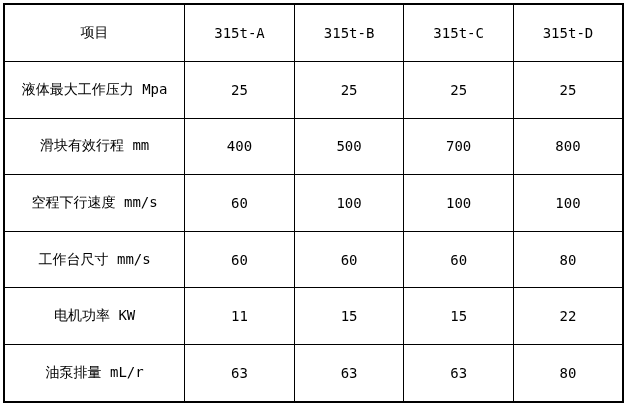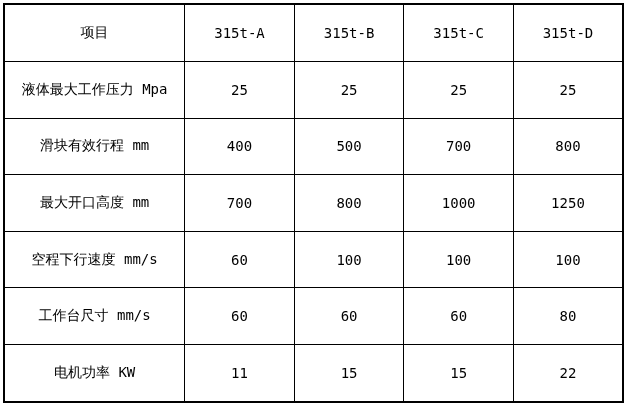--- a/index.html
+++ b/index.html
@@ -71,42 +71,42 @@
         <td>25</td>
       </tr>
       <tr>
         <td>滑块有效行程  mm</td>
         <td>400</td>
         <td>500</td>
         <td>700</td>
         <td>800</td>
       </tr>
       <tr>
-        <td>最大开口高度  mm</td>
-        <td>700</td>
-        <td>800</td>
-        <td>1000</td>
-        <td>1250</td>
-      </tr>
-      <tr>
         <td>空程下行速度  mm/s</td>
         <td>60</td>
         <td>100</td>
         <td>100</td>
         <td>100</td>
       </tr>
       <tr>
         <td>工作台尺寸  mm/s</td>
         <td>60</td>
         <td>60</td>
         <td>60</td>
         <td>80</td>
       </tr>
       <tr>
         <td>电机功率  KW</td>
         <td>11</td>
         <td>15</td>
         <td>15</td>
         <td>22</td>
       </tr>
+      <tr>
+        <td>油泵排量  mL/r</td>
+        <td>63</td>
+        <td>63</td>
+        <td>63</td>
+        <td>80</td>
+      </tr>
     </tbody>
   </table>
 </div>
 
 </body></html>

